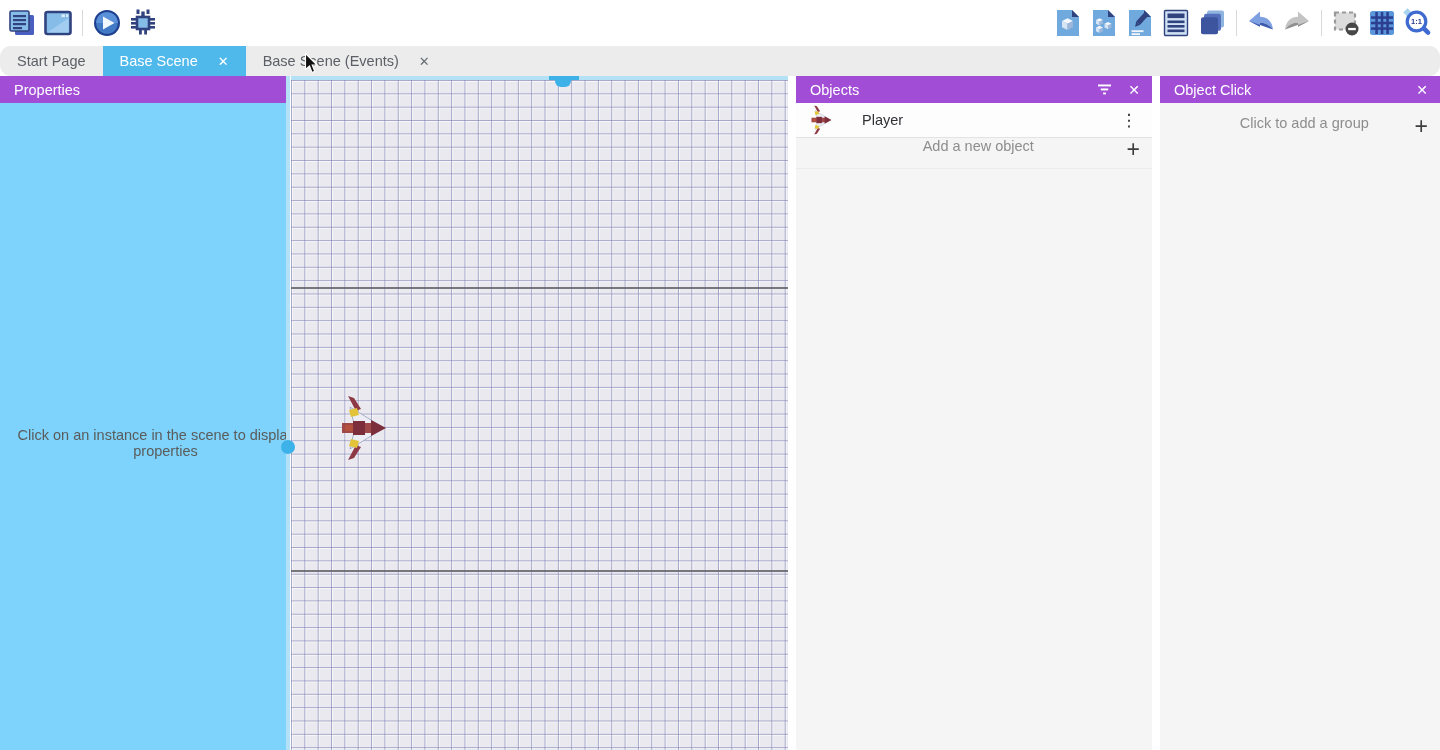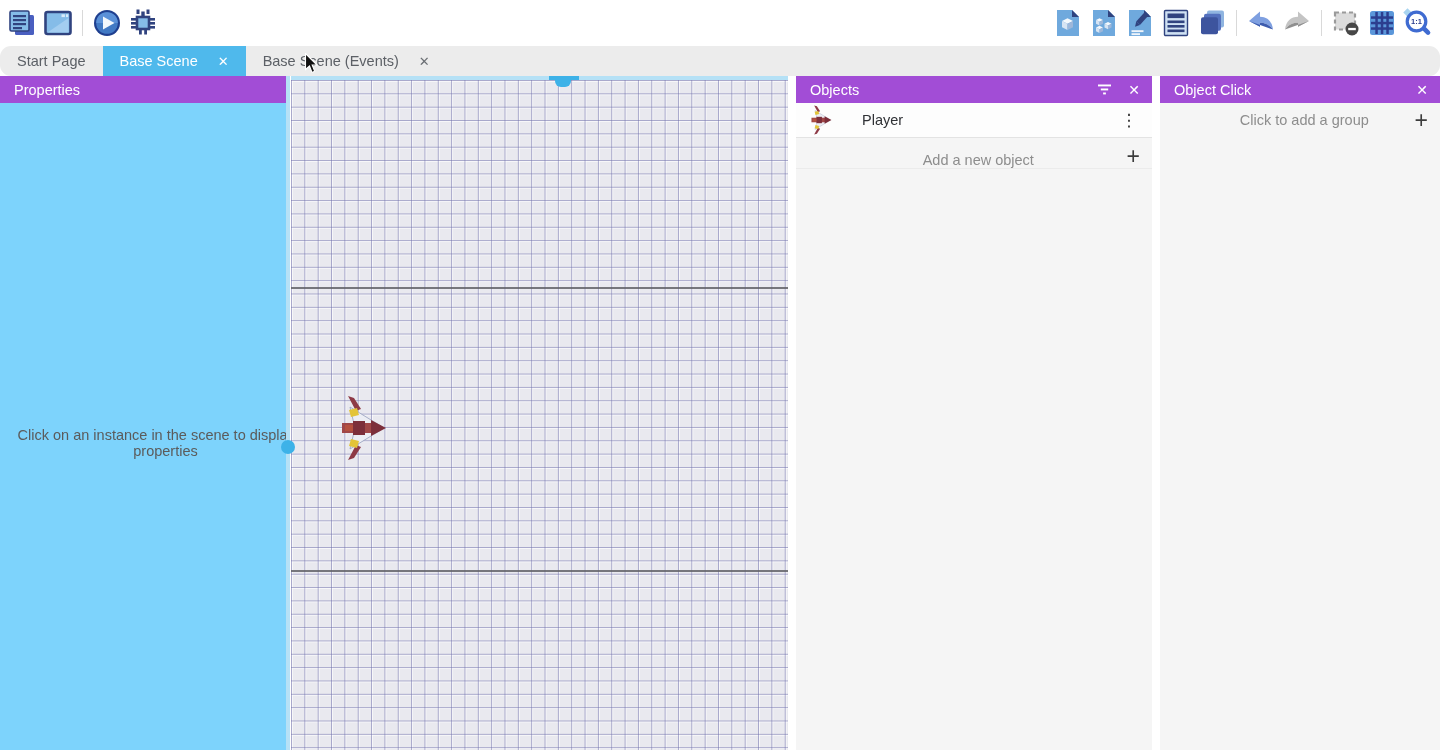--- a/index.html
+++ b/index.html
@@ -31,26 +31,26 @@
   .ph-icon { margin-left:16px; font-size:14px; color:#fff; cursor:pointer; display:flex; align-items:center; }
 
   .properties-panel { left:0; width:331px; background:#7dd3fc; }
   .empty-msg { position:absolute; top:351px; left:0; width:100%; padding:0 6px; text-align:center; font-size:14.5px; line-height:16px; color:#5b5b5b; }
 
   .objects-panel { left:796px; width:356px; background:#f5f5f5; }
   .obj-row { height:35px; background:#fdfdfd; border-bottom:1px solid #e3e3e3; display:flex; align-items:center; padding:0 12px; cursor:pointer; }
   .obj-thumb { width:26px; height:30px; margin-right:28px; }
   .obj-label { flex:1; font-size:14.5px; color:#303236; }
   .obj-more { width:22px; text-align:center; font-size:17px; color:#2f2f2f; cursor:pointer; }
-  .add-row { height:31px; display:flex; align-items:flex-end; padding:0 12px; border-bottom:1px solid #ebebeb; cursor:pointer; }
+  .add-row { height:31px; display:flex; align-items:flex-start; padding:0 12px; border-bottom:1px solid #ebebeb; cursor:pointer; }
   .add-label { flex:1; text-align:center; padding-left:22px; font-size:14.5px; color:#8d8d8d; }
   .plus-glyph { font-size:23px; font-weight:300; color:#3c3c3c; line-height:1; }
 
   .groups-panel { left:1160px; width:280px; background:#f5f5f5; }
-  .group-add-row { height:34px; display:flex; align-items:center; padding:5px 12px; cursor:pointer; }
+  .group-add-row { height:34px; display:flex; align-items:flex-start; padding:12px 12px; cursor:pointer; }
 
   
   .canvas { position:absolute; left:286px; top:76px; width:502px; height:674px; background:#fff; }
   .grid-area { position:absolute; left:5px; top:4px; right:0; bottom:0;
     background-color:#e9e9ef;
     background-image:
       linear-gradient(to right, rgba(113,113,173,0.55) 1px, transparent 1px),
       linear-gradient(to bottom, rgba(113,113,173,0.55) 1px, transparent 1px),
       linear-gradient(to right, rgba(255,255,255,0.65) 1px, transparent 1px),
       linear-gradient(to bottom, rgba(255,255,255,0.65) 1px, transparent 1px);

